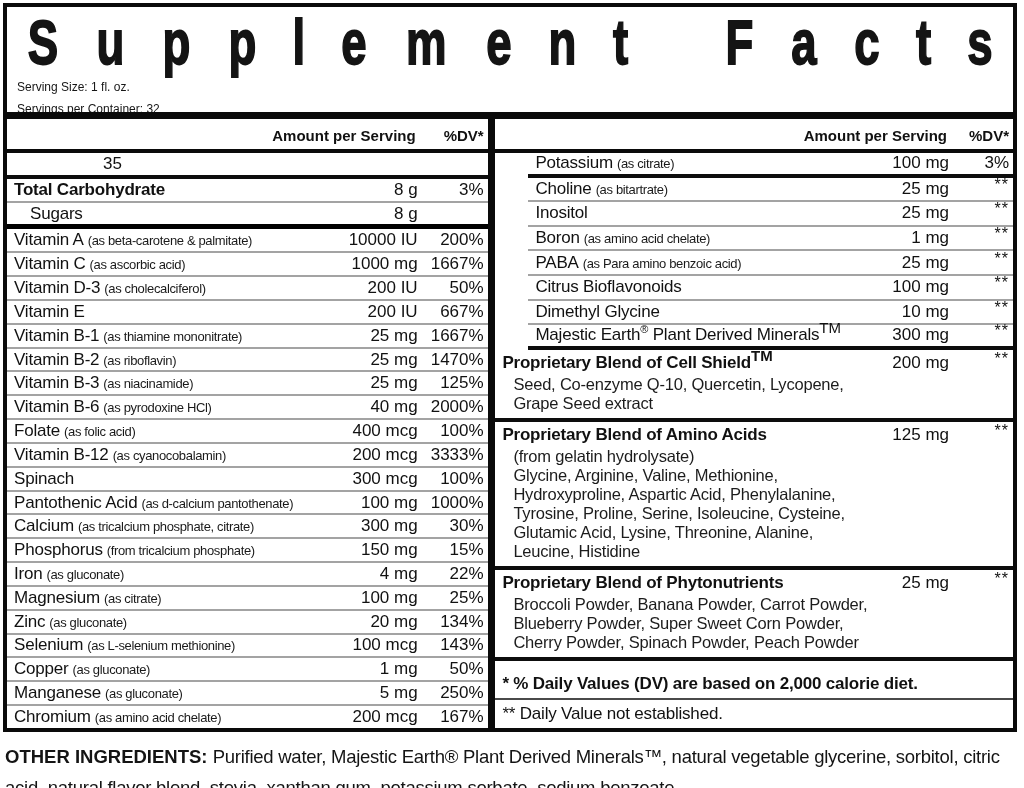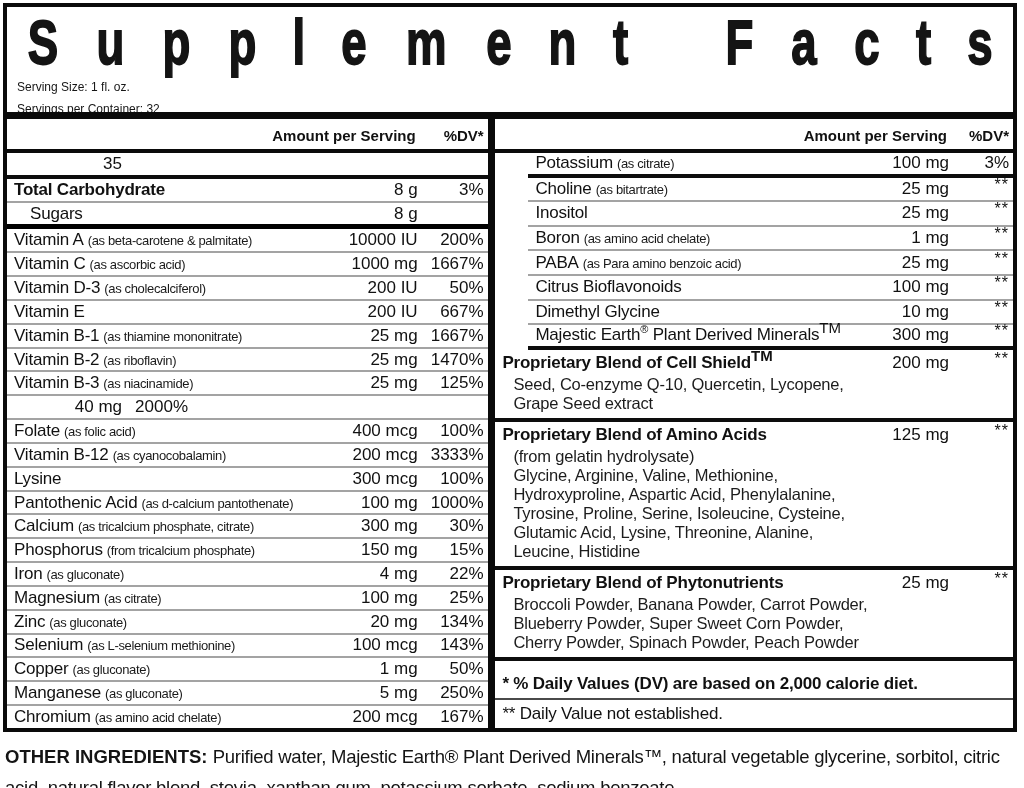--- a/index.html
+++ b/index.html
@@ -179,20 +179,24 @@
             </div>
             <div class="nrow">
               <span class="nmwrap">
                 <span class="nm">Vitamin B-3</span>
                 <span class="detail">(as niacinamide)</span>
               </span>
               <span class="amt">25 mg</span>
               <span class="dvv">125%</span>
             </div>
             <div class="nrow">
+              <span class="nmwrap">
+                <span class="nm">Vitamin B-6</span>
+                <span class="detail">(as pyrodoxine HCl)</span>
+              </span>
               <span class="amt">40 mg</span>
               <span class="dvv">2000%</span>
             </div>
             <div class="nrow">
               <span class="nmwrap">
                 <span class="nm">Folate</span>
                 <span class="detail">(as folic acid)</span>
               </span>
               <span class="amt">400 mcg</span>
               <span class="dvv">100%</span>
@@ -200,21 +204,21 @@
             <div class="nrow">
               <span class="nmwrap">
                 <span class="nm">Vitamin B-12</span>
                 <span class="detail">(as cyanocobalamin)</span>
               </span>
               <span class="amt">200 mcg</span>
               <span class="dvv">3333%</span>
             </div>
             <div class="nrow">
               <span class="nmwrap">
-                <span class="nm">Lysine</span>
+                <span class="nm">Spinach</span>
               </span>
               <span class="amt">300 mcg</span>
               <span class="dvv">100%</span>
             </div>
             <div class="nrow">
               <span class="nmwrap">
                 <span class="nm">Pantothenic Acid</span>
                 <span class="detail">(as d-calcium pantothenate)</span>
               </span>
               <span class="amt">100 mg</span>

